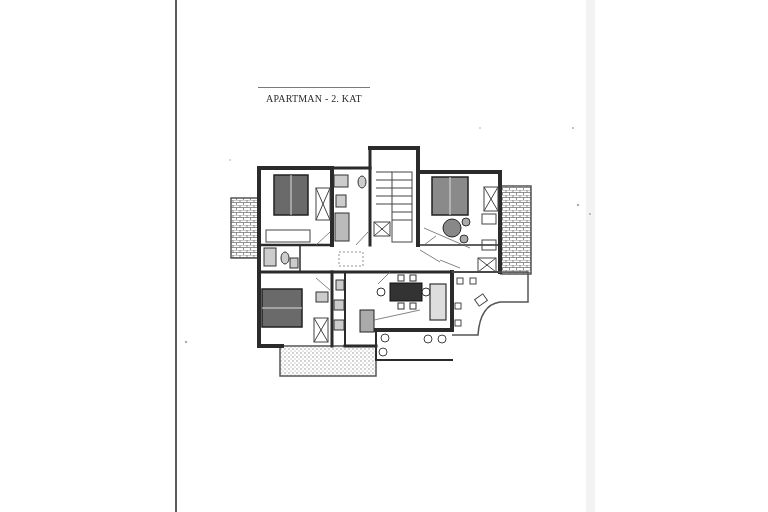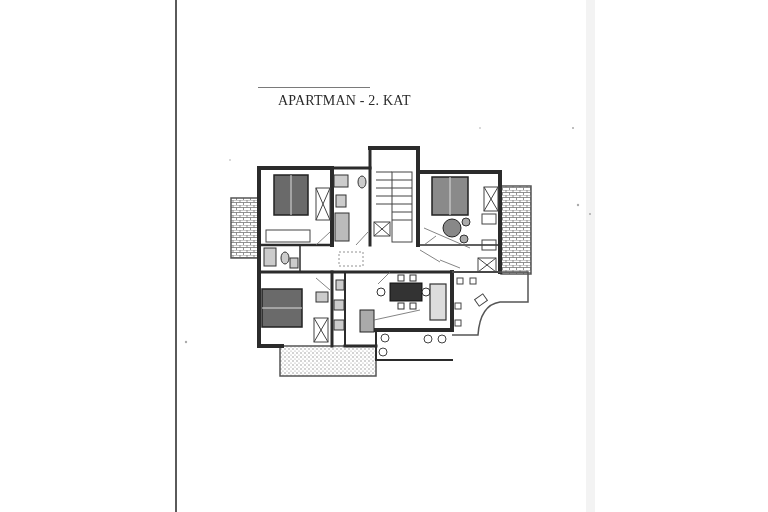--- a/index.html
+++ b/index.html
@@ -1,20 +1,20 @@
 <!DOCTYPE html>
 <html><head>
 <meta charset="utf-8">
 <style>
   html, body { margin:0; padding:0; }
   body { width:768px; height:512px; background:#ffffff; position:relative; overflow:hidden; font-family:"Liberation Serif", serif; }
   .page-edge { position:absolute; left:175px; top:0; width:2px; height:512px; background:#5a5a5a; }
   .right-shade { position:absolute; left:586px; top:0; width:9px; height:512px; background:#f3f3f3; }
   .title-rule { position:absolute; left:258px; top:87px; width:112px; height:1px; background:#7a7a7a; }
-  .title { position:absolute; left:278px; top:93px; font-size:14px; color:#2a2a2a; letter-spacing:0.2px; white-space:nowrap; }
+  .title { position:absolute; left:266px; top:93px; font-size:10px; color:#2a2a2a; letter-spacing:0.2px; white-space:nowrap; }
   svg.plan { position:absolute; left:0; top:0; }
 </style>
 </head>
 <body>
 
 <div class="page-edge"></div>
 <div class="right-shade"></div>
 <div class="title-rule"></div>
 <div class="title">APARTMAN - 2. KAT</div>
 

